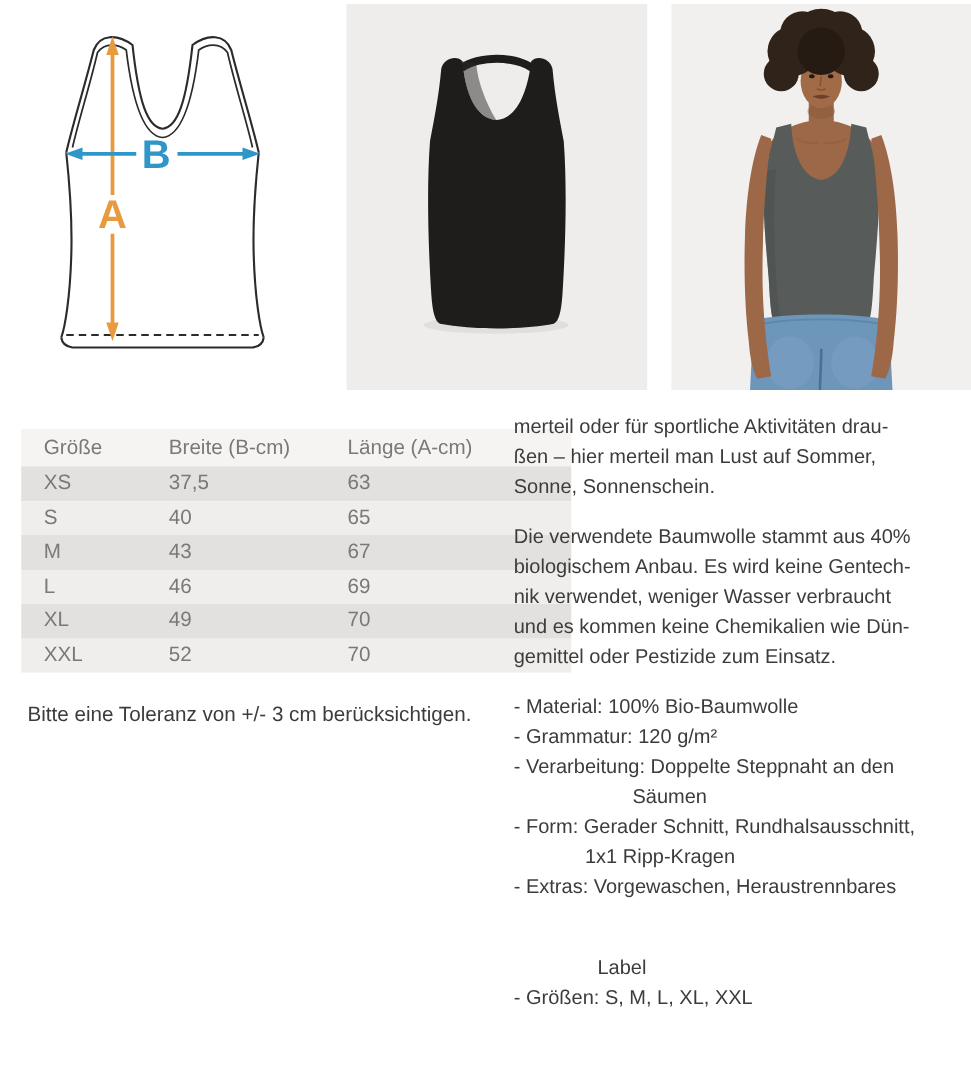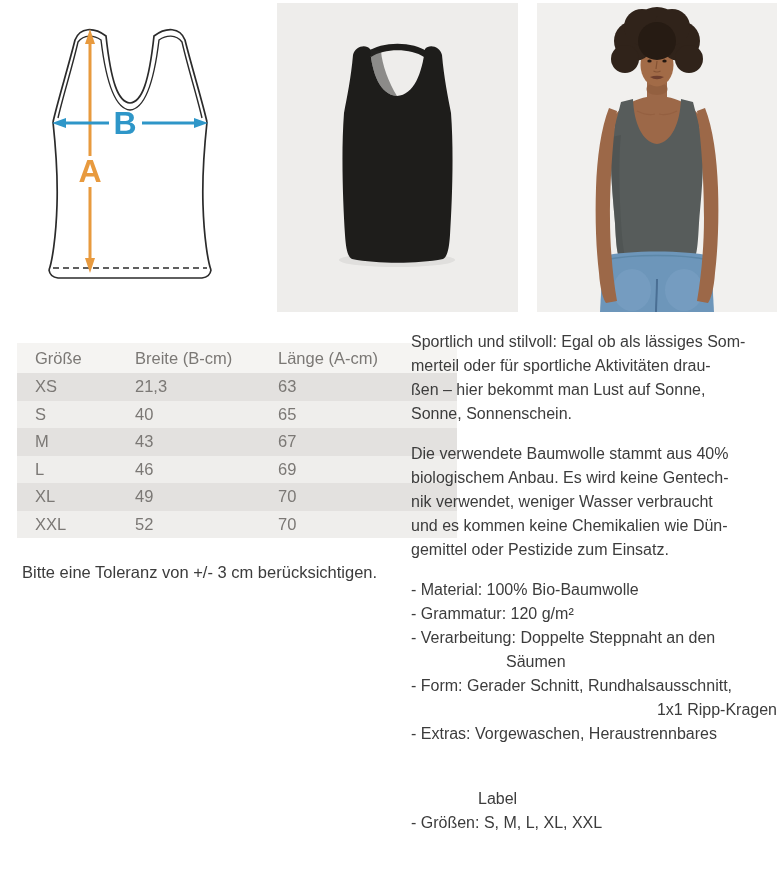--- a/index.html
+++ b/index.html
@@ -22,21 +22,21 @@
 
   .tolerance{left:22px;top:563px;font-size:16.5px;color:#3c3c3c;}
 
   
   .desc{left:411px;top:330px;width:366px;color:#3c3c3c;font-size:16px;}
   .desc .para{margin:0 0 16px 0;}
   .desc .para.specs{margin-top:12px;}
   .line{line-height:24px;white-space:nowrap;}
   .ind85{padding-left:85px;}
   .ind95{padding-left:95px;}
-  .ind57{padding-left:57px;text-align:right;}
+  .ind57{padding-left:57px;}
   .ind67{padding-left:67px;margin-top:41px;}
 </style>
 </head>
 <body>
 
 <div class="abs diagram">
   <svg width="220" height="290" viewBox="0 0 220 290">
 
     <path d="M 23,112 C 28,90 38,58 45,30 C 50,17 64,17 76,26
              C 81,72 88,92 100,93 C 112,92 119,72 124,26
@@ -149,21 +149,21 @@
 </div>
 
 <div class="abs size-table">
   <div class="t-row t-head">
     <div>Größe</div>
     <div>Breite (B-cm)</div>
     <div>Länge (A-cm)</div>
   </div>
   <div class="t-row dark">
     <div>XS</div>
-    <div>21,3</div>
+    <div>37,5</div>
     <div>63</div>
   </div>
   <div class="t-row light">
     <div>S</div>
     <div>40</div>
     <div>65</div>
   </div>
   <div class="t-row dark">
     <div>M</div>
     <div>43</div>
@@ -183,23 +183,22 @@
     <div>XXL</div>
     <div>52</div>
     <div>70</div>
   </div>
 </div>
 
 <div class="abs tolerance">Bitte eine Toleranz von +/- 3 cm berücksichtigen.</div>
 
 <div class="abs desc">
   <div class="para">
-    <div class="line">Sportlich und stilvoll: Egal ob als lässiges Som-</div>
     <div class="line">merteil oder für sportliche Aktivitäten drau-</div>
-    <div class="line">ßen – hier bekommt man Lust auf Sonne,</div>
+    <div class="line">ßen – hier merteil man Lust auf Sommer,</div>
     <div class="line">Sonne, Sonnenschein.</div>
   </div>
   <div class="para">
     <div class="line">Die verwendete Baumwolle stammt aus 40%</div>
     <div class="line">biologischem Anbau. Es wird keine Gentech-</div>
     <div class="line">nik verwendet, weniger Wasser verbraucht</div>
     <div class="line">und es kommen keine Chemikalien wie Dün-</div>
     <div class="line">gemittel oder Pestizide zum Einsatz.</div>
   </div>
   <div class="para specs">

